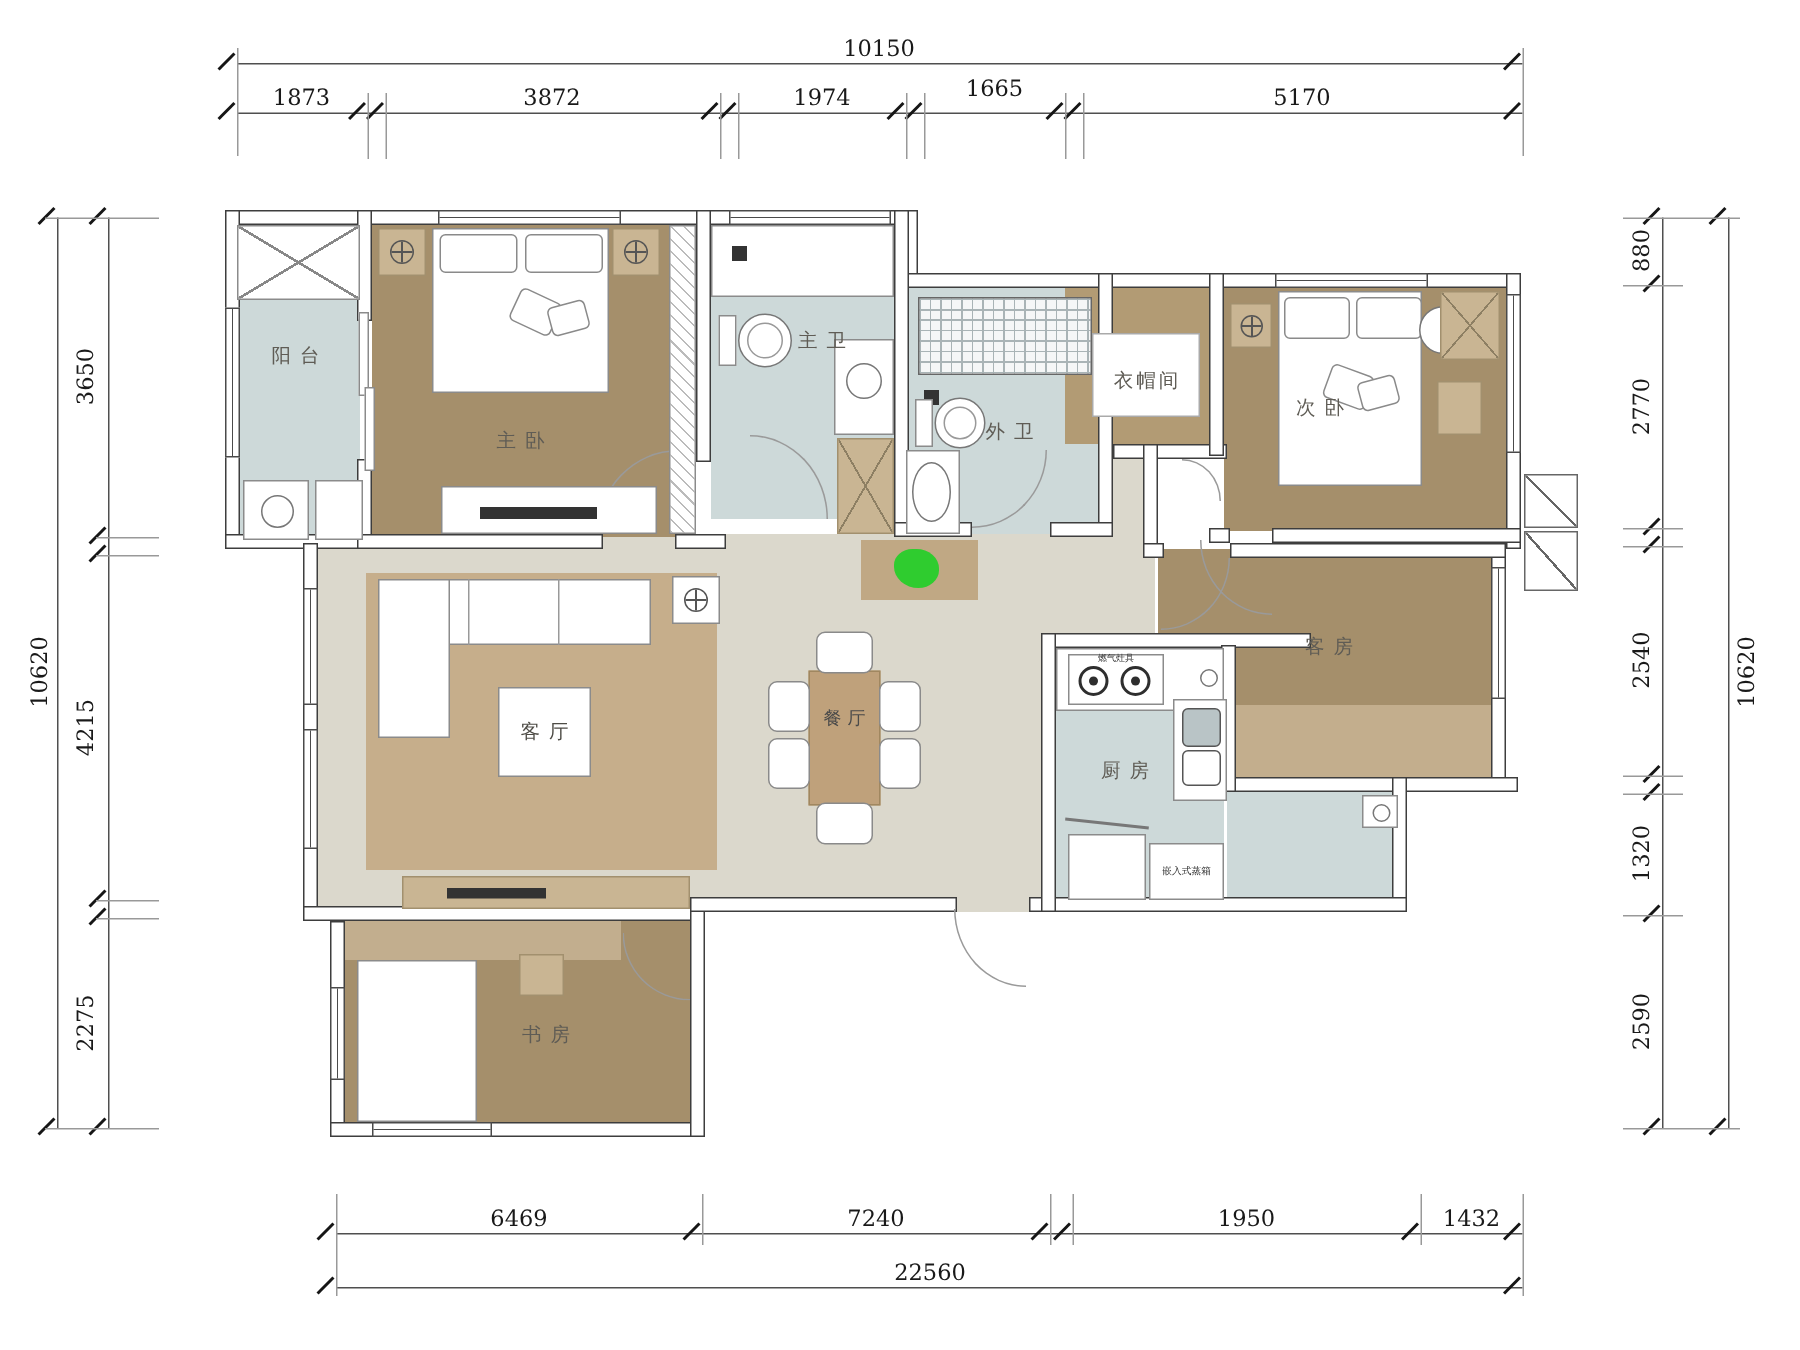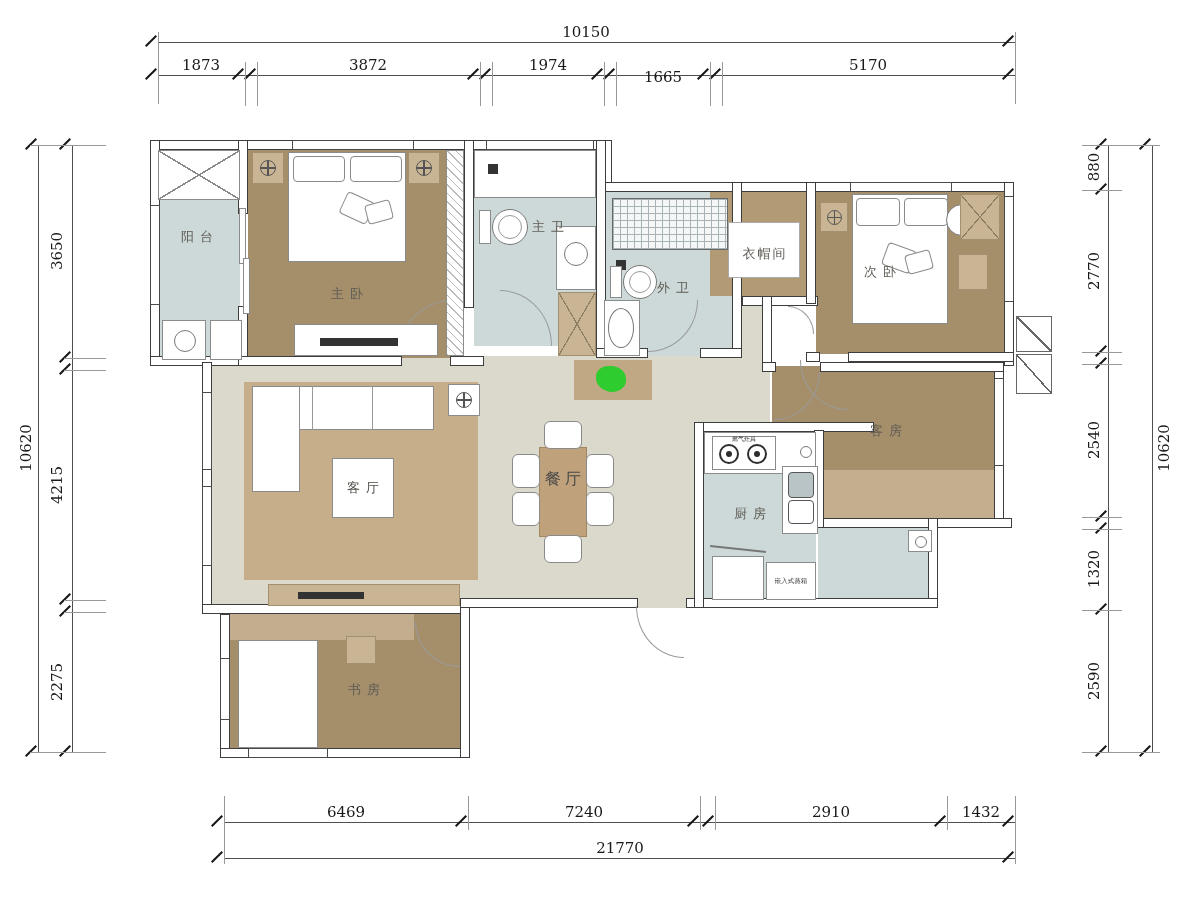--- a/index.html
+++ b/index.html
@@ -214,36 +214,36 @@
   <div class="ft" style="left:346px;top:636px;width:30px;height:28px"></div>
 
 
   <div class="lbl" style="left:197px;top:237px">阳台</div>
   <div class="lbl" style="left:347px;top:294px">主卧</div>
   <div class="lbl" style="left:548px;top:227px">主卫</div>
   <div class="lbl" style="left:673px;top:288px">外卫</div>
   <div class="lbl" style="left:764px;top:254px;letter-spacing:2px;text-indent:2px">衣帽间</div>
   <div class="lbl" style="left:880px;top:272px">次卧</div>
   <div class="lbl" style="left:363px;top:488px;color:#4e4c46">客厅</div>
-  <div class="lbl" style="left:563px;top:479px;font-size:16px;letter-spacing:4px;text-indent:4px;color:#4a4a4a">餐厅</div>
+  <div class="lbl" style="left:563px;top:479px;font-size:12px;letter-spacing:4px;text-indent:4px;color:#4a4a4a">餐厅</div>
   <div class="lbl" style="left:750px;top:514px">厨房</div>
   <div class="lbl" style="left:886px;top:431px">客房</div>
   <div class="lbl" style="left:364px;top:690px">书房</div>
   <div class="tinylbl" style="left:744px;top:439px;font-size:6px">燃气灶具</div>
   <div class="tinylbl" style="left:791px;top:581px;font-size:6.5px">嵌入式蒸箱</div>
 
   <div class="dl" style="left:158px;top:42px;width:857px;height:1px"></div>
   <span class="dim" style="left:586px;top:41px">10150</span>
   <div class="tick" style="left:151px;top:41px"></div>
   <div class="tick" style="left:1008px;top:41px"></div>
   <div class="dl" style="left:158px;top:75px;width:857px;height:1px"></div>
   <span class="dim" style="left:201px;top:74px">1873</span>
   <span class="dim" style="left:368px;top:74px">3872</span>
   <span class="dim" style="left:548px;top:74px">1974</span>
-  <span class="dim" style="left:663px;top:86px">1665</span>
+  <span class="dim" style="left:663px;top:68px">1665</span>
   <span class="dim" style="left:868px;top:74px">5170</span>
   <div class="tick" style="left:151px;top:74px"></div>
   <div class="tick" style="left:238px;top:74px"></div>
   <div class="tick" style="left:250px;top:74px"></div>
   <div class="tick" style="left:473px;top:74px"></div>
   <div class="tick" style="left:485px;top:74px"></div>
   <div class="tick" style="left:597px;top:74px"></div>
   <div class="tick" style="left:609px;top:74px"></div>
   <div class="tick" style="left:703px;top:74px"></div>
   <div class="tick" style="left:715px;top:74px"></div>
@@ -255,30 +255,30 @@
   <div class="ext" style="left:480px;top:62px;width:1px;height:44px"></div>
   <div class="ext" style="left:492px;top:62px;width:1px;height:44px"></div>
   <div class="ext" style="left:604px;top:62px;width:1px;height:44px"></div>
   <div class="ext" style="left:616px;top:62px;width:1px;height:44px"></div>
   <div class="ext" style="left:710px;top:62px;width:1px;height:44px"></div>
   <div class="ext" style="left:722px;top:62px;width:1px;height:44px"></div>
 
   <div class="dl" style="left:224px;top:822px;width:791px;height:1px"></div>
   <span class="dim" style="left:346px;top:821px">6469</span>
   <span class="dim" style="left:584px;top:821px">7240</span>
-  <span class="dim" style="left:831px;top:821px">2910</span>
+  <span class="dim" style="left:831px;top:821px">1950</span>
   <span class="dim" style="left:981px;top:821px">1432</span>
   <div class="tick" style="left:217px;top:821px"></div>
   <div class="tick" style="left:461px;top:821px"></div>
   <div class="tick" style="left:693px;top:821px"></div>
   <div class="tick" style="left:708px;top:821px"></div>
   <div class="tick" style="left:940px;top:821px"></div>
   <div class="tick" style="left:1008px;top:821px"></div>
   <div class="dl" style="left:224px;top:858px;width:791px;height:1px"></div>
-  <span class="dim" style="left:620px;top:857px">21770</span>
+  <span class="dim" style="left:620px;top:857px">22560</span>
   <div class="tick" style="left:217px;top:857px"></div>
   <div class="tick" style="left:1008px;top:857px"></div>
   <div class="ext" style="left:224px;top:796px;width:1px;height:68px"></div>
   <div class="ext" style="left:468px;top:796px;width:1px;height:34px"></div>
   <div class="ext" style="left:700px;top:796px;width:1px;height:34px"></div>
   <div class="ext" style="left:715px;top:796px;width:1px;height:34px"></div>
   <div class="ext" style="left:947px;top:796px;width:1px;height:34px"></div>
   <div class="ext" style="left:1015px;top:796px;width:1px;height:68px"></div>
 
   <div class="dl" style="left:72px;top:145px;width:1px;height:607px"></div>

